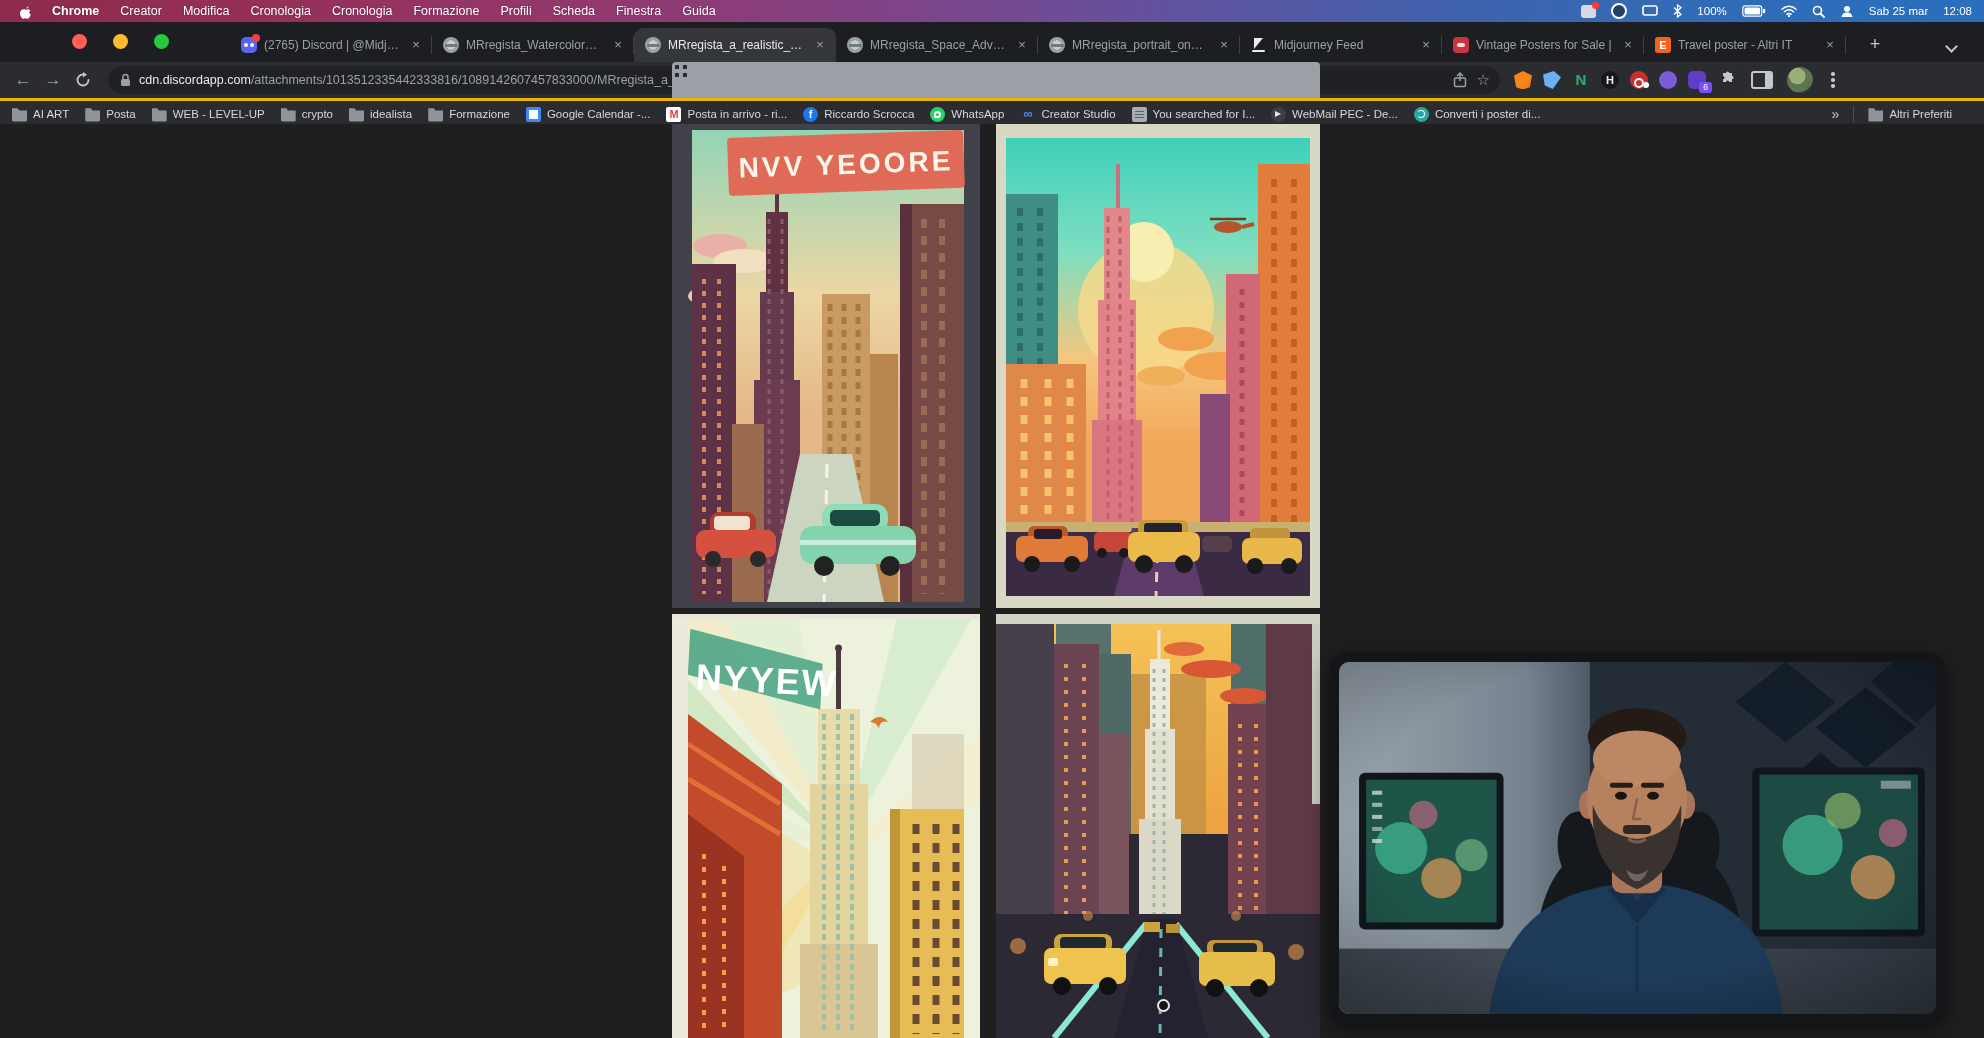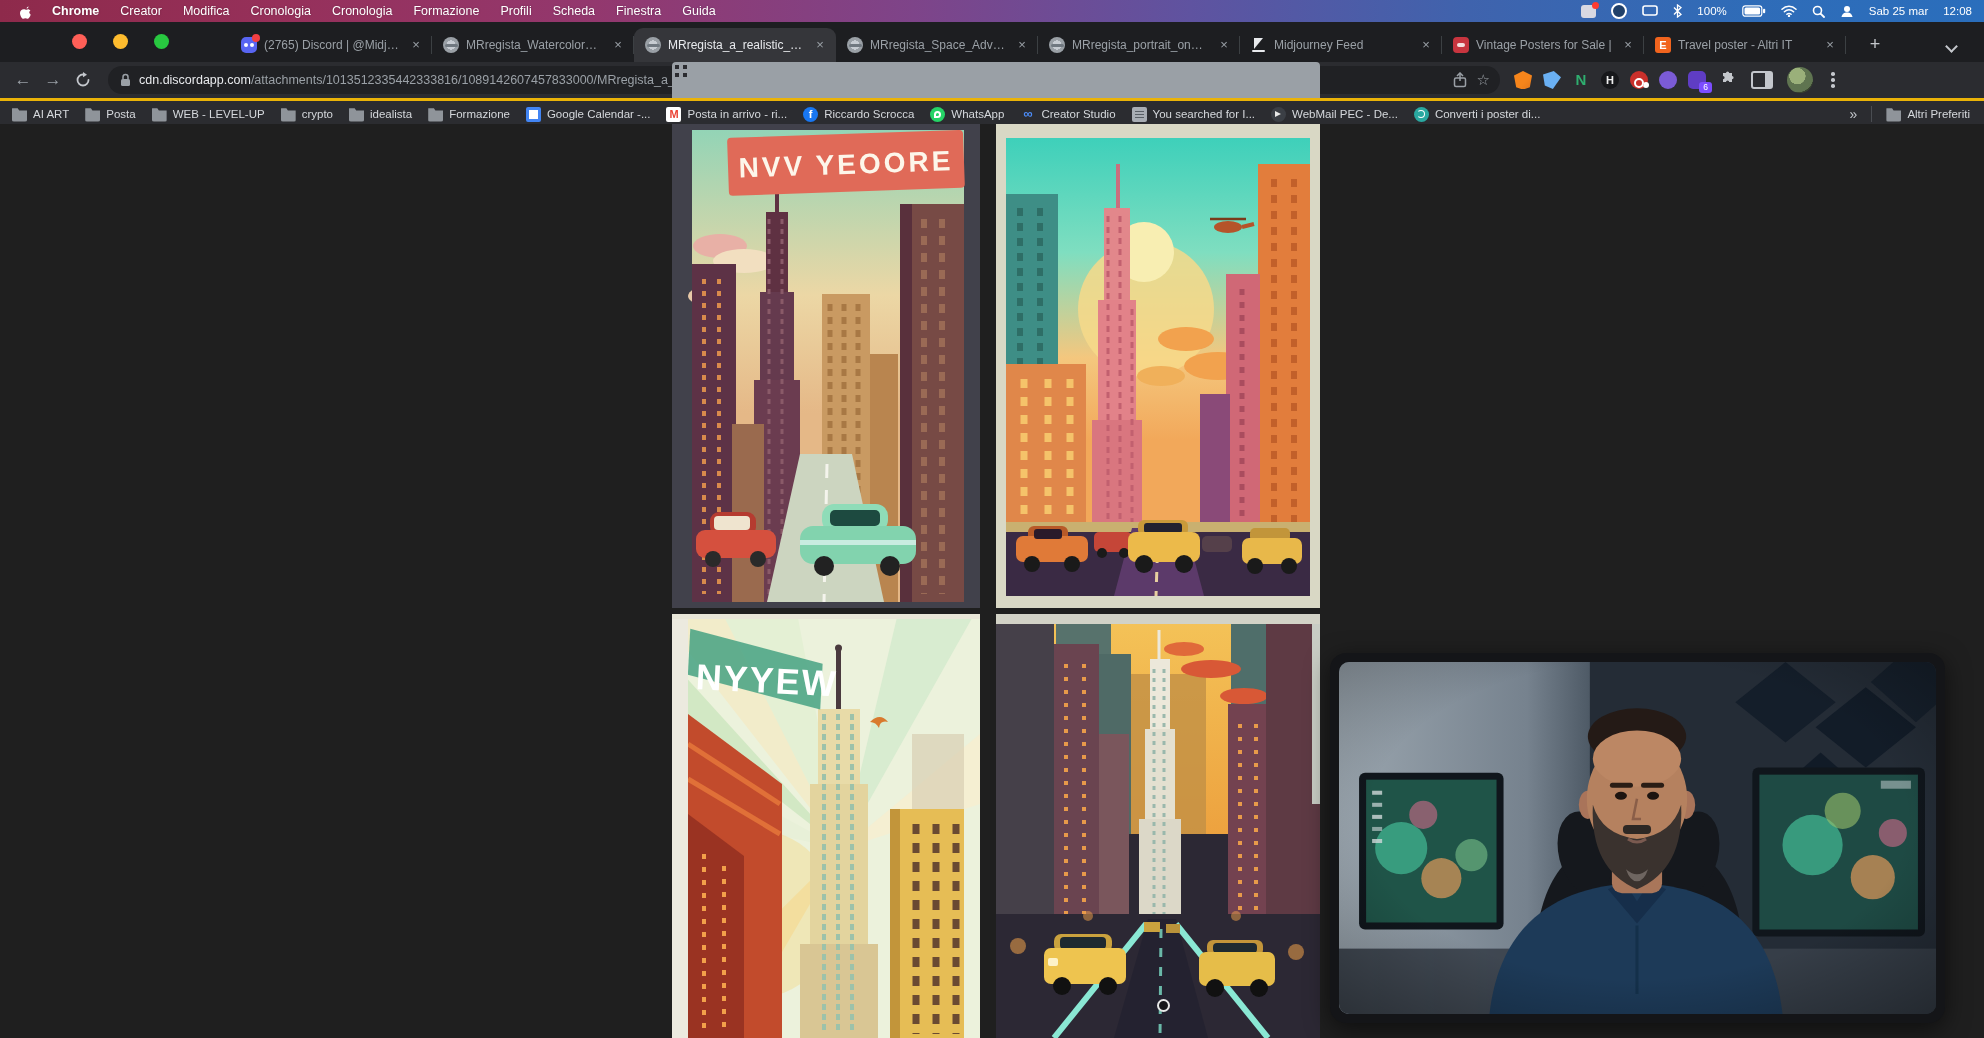--- a/index.html
+++ b/index.html
@@ -100,21 +100,21 @@
   .bico.meta{background:transparent;color:#4b8bf5;font-weight:bold;font-size:13px;line-height:14px;text-align:center;}
   .bico.doc{background:#a8adb4;border-radius:2px;}
   .bico.doc::after{content:"";position:absolute;left:3px;top:4px;width:9px;height:1.5px;background:#595f66;box-shadow:0 3px 0 #595f66,0 6px 0 #595f66;}
   .bico.pec{background:#3b3f45;border-radius:50%;}
   .bico.pec::before{content:"";position:absolute;left:4px;top:4.5px;border-left:6px solid #e8e8e8;border-top:3px solid transparent;border-bottom:3px solid transparent;}
   .bico.conv{background:#2aa8a0;border-radius:50%;}
   .bico.conv::after{content:"";position:absolute;left:3.5px;top:3.5px;width:8px;height:8px;border:1.5px solid #fff;border-radius:50%;border-left-color:transparent;box-sizing:border-box;}
   .bm-right{margin-left:auto;display:flex;align-items:center;}
   .bm-ovf{color:#c4c7cc;font-size:14px;margin-right:14px;}
   .bm-div{width:1px;height:16px;background:#4a4d52;margin-right:14px;}
-  .bm-other{display:flex;align-items:center;gap:6px;margin-right:14px;}
+  .bm-other{display:flex;align-items:center;gap:6px;margin-right:32px;}
 
   
   .content{position:absolute;left:0;top:124px;width:100%;height:914px;background:#1f1f1f;}
   .grid{position:absolute;left:672px;top:0;width:648px;height:914px;
     display:grid;grid-template-columns:308px 324px;grid-template-rows:484px 424px;column-gap:16px;row-gap:6px;}
   .cell svg{display:block;width:100%;height:100%;}
   .cursor{position:absolute;left:1157px;top:875px;width:13px;height:13px;border-radius:50%;
     background:#16161a;border:2.5px solid #e8e8e8;box-sizing:border-box;z-index:5;}
 
   

